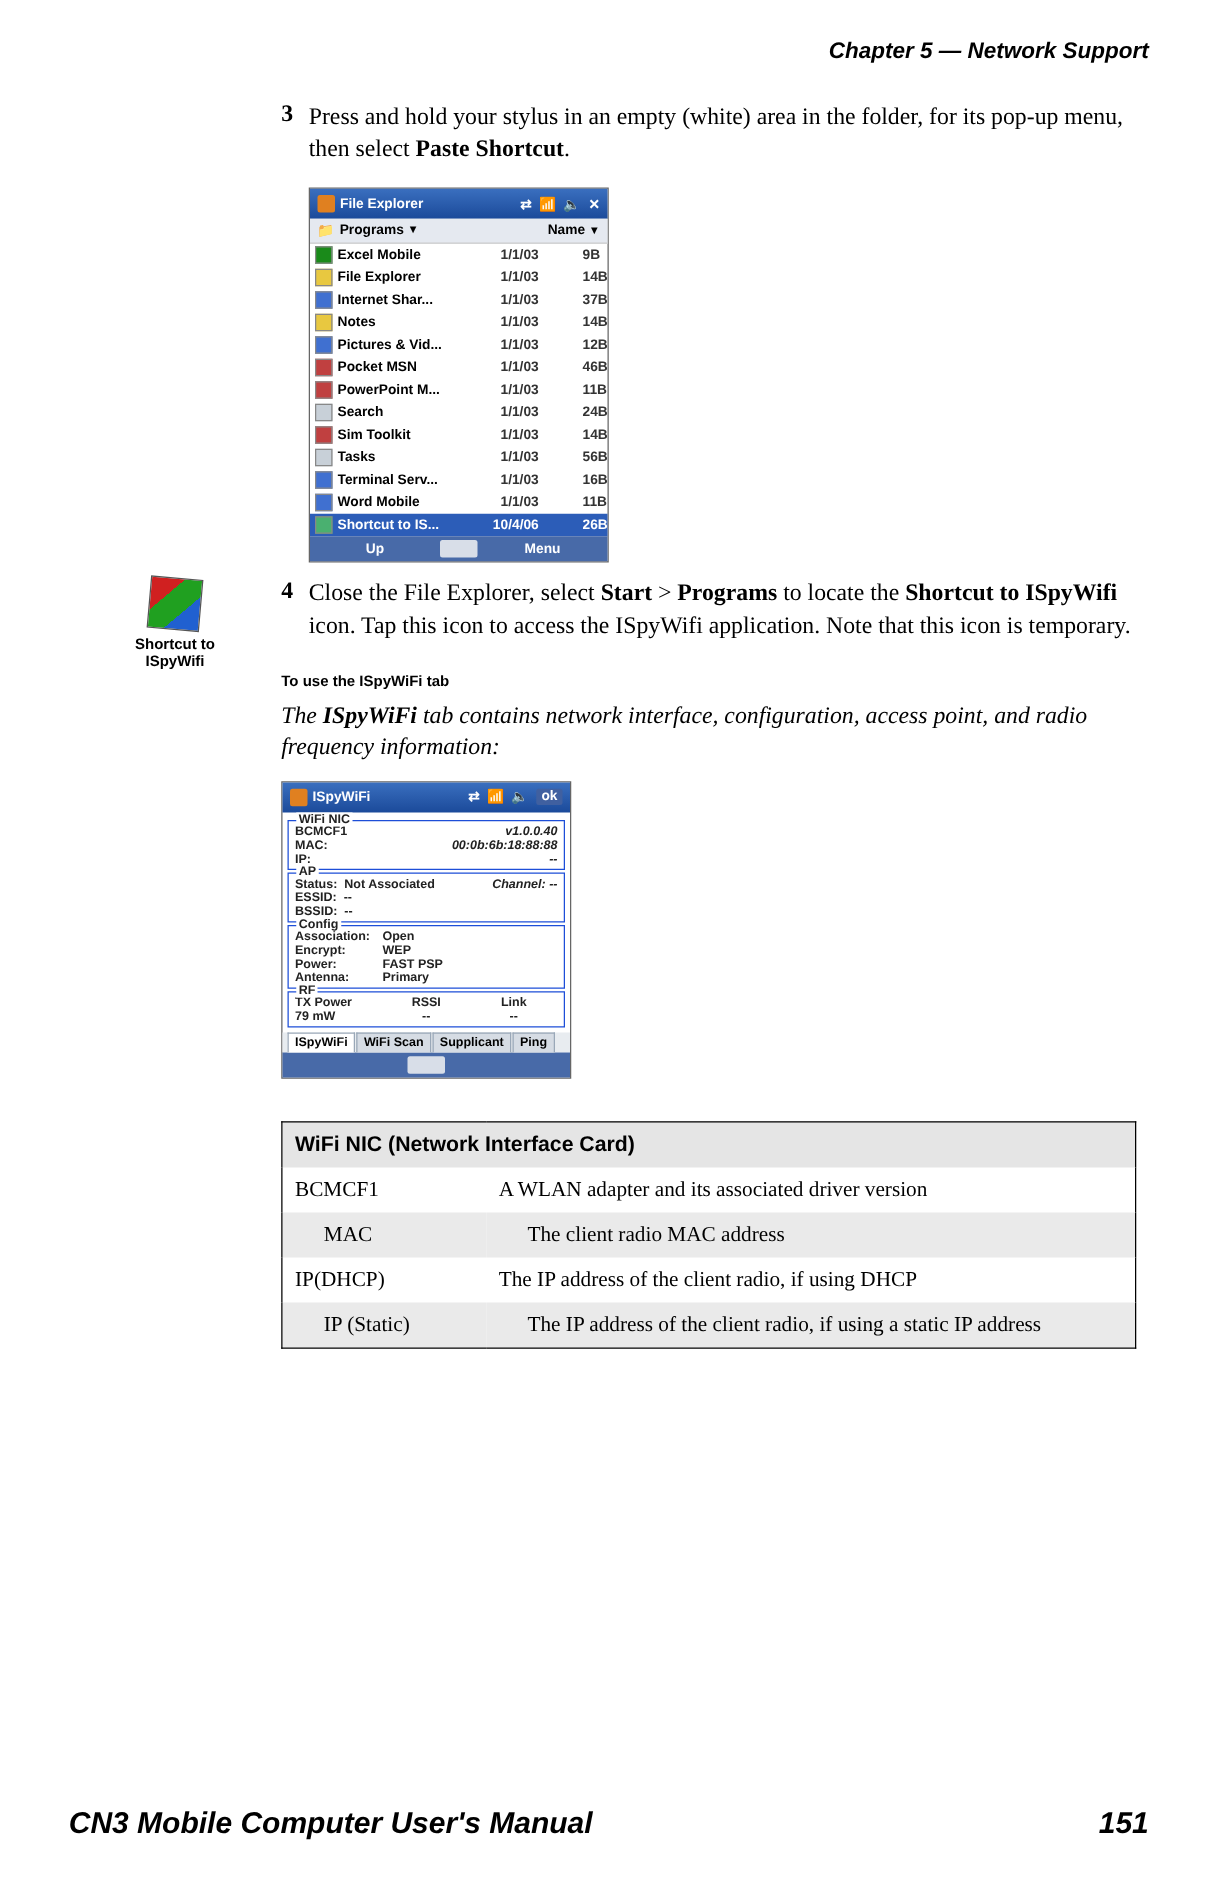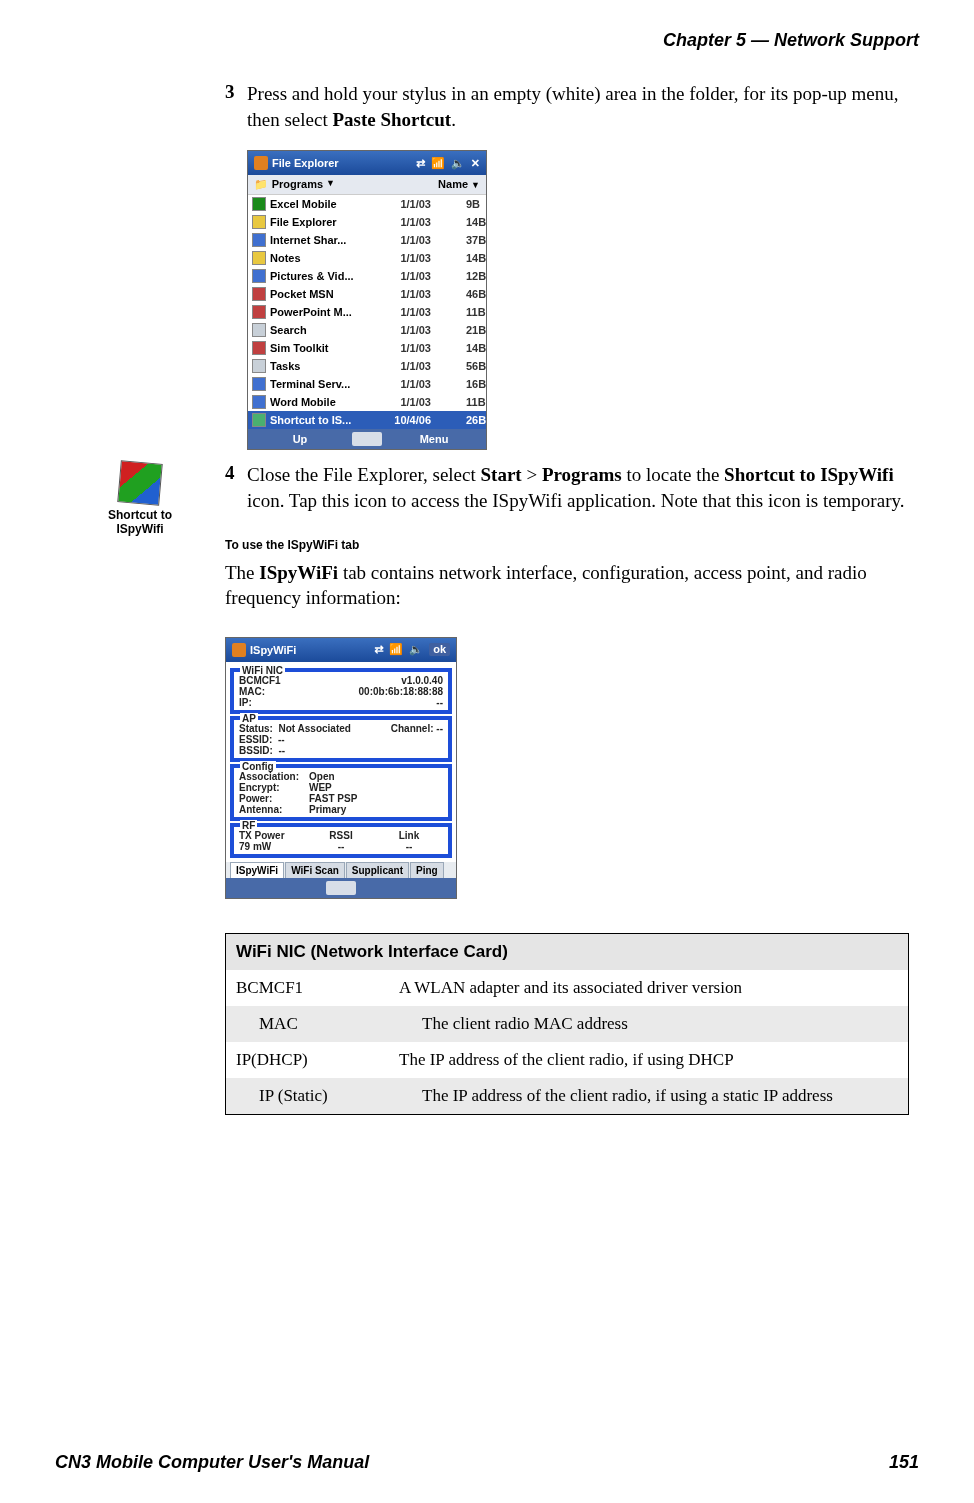--- a/index.html
+++ b/index.html
@@ -27,21 +27,21 @@
     font-family: Arial, Helvetica, sans-serif;
     margin-bottom: 30px;
   }
   .footer {
     position: absolute;
     bottom: 30px;
     left: 55px;
     right: 55px;
     font-style: italic;
     font-weight: bold;
-    font-size: 18px;
+    font-size: 24px;
     font-family: Arial, Helvetica, sans-serif;
     text-align: center;
   }
   .footer-left { float: left; }
   .footer-right { float: right; }
   .content-col {
     margin-left: 170px;
     margin-right: 10px;
   }
   .step-row { display: flex; margin-bottom: 12px; }
@@ -59,21 +59,22 @@
   .heading {
     font-family: Arial, Helvetica, sans-serif;
     font-weight: bold;
     font-size: 12px;
     margin-top: 24px;
     margin-bottom: 8px;
   }
   .desc {
     font-size: 19px;
     line-height: 1.35;
-    margin-bottom: 20px;
+    margin-bottom: 8px;
+    font-style: italic;
   }
 
   
   .pda {
     border: 1px solid #666;
     display: inline-block;
     font-family: Tahoma, Arial, sans-serif;
     font-size: 11px;
     margin-top: 6px;
     margin-bottom: 12px;
@@ -148,38 +149,38 @@
   }
   .shortcut-icon-block .cube {
     width: 40px; height: 40px; margin: 0 auto 4px;
     background: linear-gradient(135deg,#d02020 0 33%, #20a020 33% 66%, #2060d0 66% 100%);
     border: 1px solid #555;
     transform: rotate(5deg);
   }
 
   
   .pda2 .panel {
-    border: 4px solid #1d4ed8;
+    border: 1px solid #1d4ed8;
     margin: 2px 4px;
     position: relative;
     padding: 3px 5px 2px;
     font-size: 10px;
     font-weight: bold;
     color: #222;
   }
   .pda2 .panel .legend {
     position: absolute;
     top: -7px; left: 6px;
     background: #fff;
     padding: 0 2px;
     font-size: 10px;
   }
   .pda2 .pair { display: flex; }
   .pda2 .pair .k { flex: 0 0 auto; }
-  .pda2 .pair .v { margin-left: auto; text-align: right; }
+  .pda2 .pair .v { margin-left: auto; text-align: right; font-style: italic; }
   .pda2 .row3 { display: flex; }
   .pda2 .row3 > div { flex: 1; text-align: center; }
   .pda2 .row3 > div:first-child { text-align: left; }
   .tabs {
     display: flex;
     font-size: 10px;
     padding: 0 4px;
     background: #e8ecf0;
   }
   .tabs .tab {
@@ -299,21 +300,21 @@
             <div class="file-row ic-red">
               <div class="fic"></div>
               <div class="fname">PowerPoint M...</div>
               <div class="fdate">1/1/03</div>
               <div class="fsize">11B</div>
             </div>
             <div class="file-row ic-gray">
               <div class="fic"></div>
               <div class="fname">Search</div>
               <div class="fdate">1/1/03</div>
-              <div class="fsize">21B</div>
+              <div class="fsize">24B</div>
             </div>
             <div class="file-row ic-red">
               <div class="fic"></div>
               <div class="fname">Sim Toolkit</div>
               <div class="fdate">1/1/03</div>
               <div class="fsize">14B</div>
             </div>
             <div class="file-row ic-gray">
               <div class="fic"></div>
               <div class="fname">Tasks</div>

